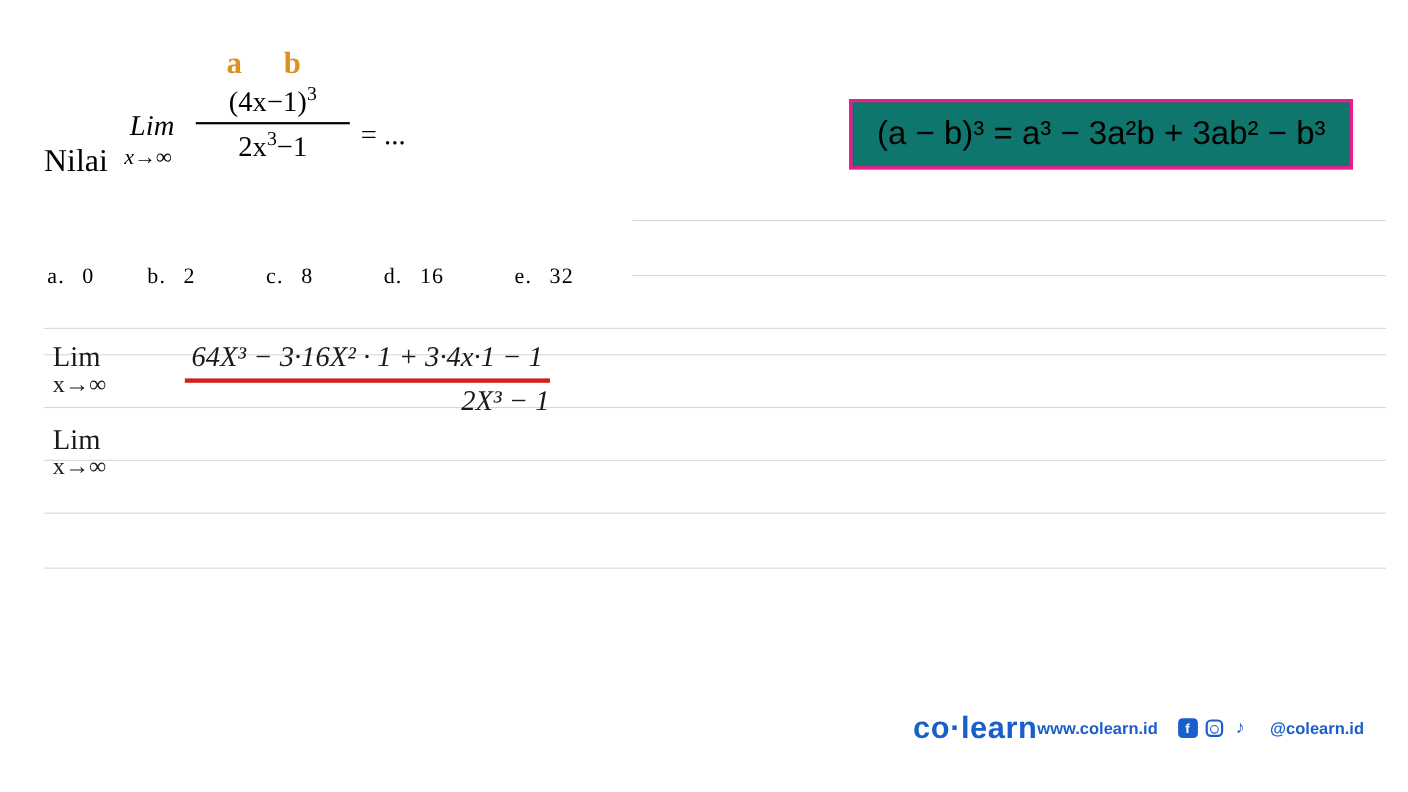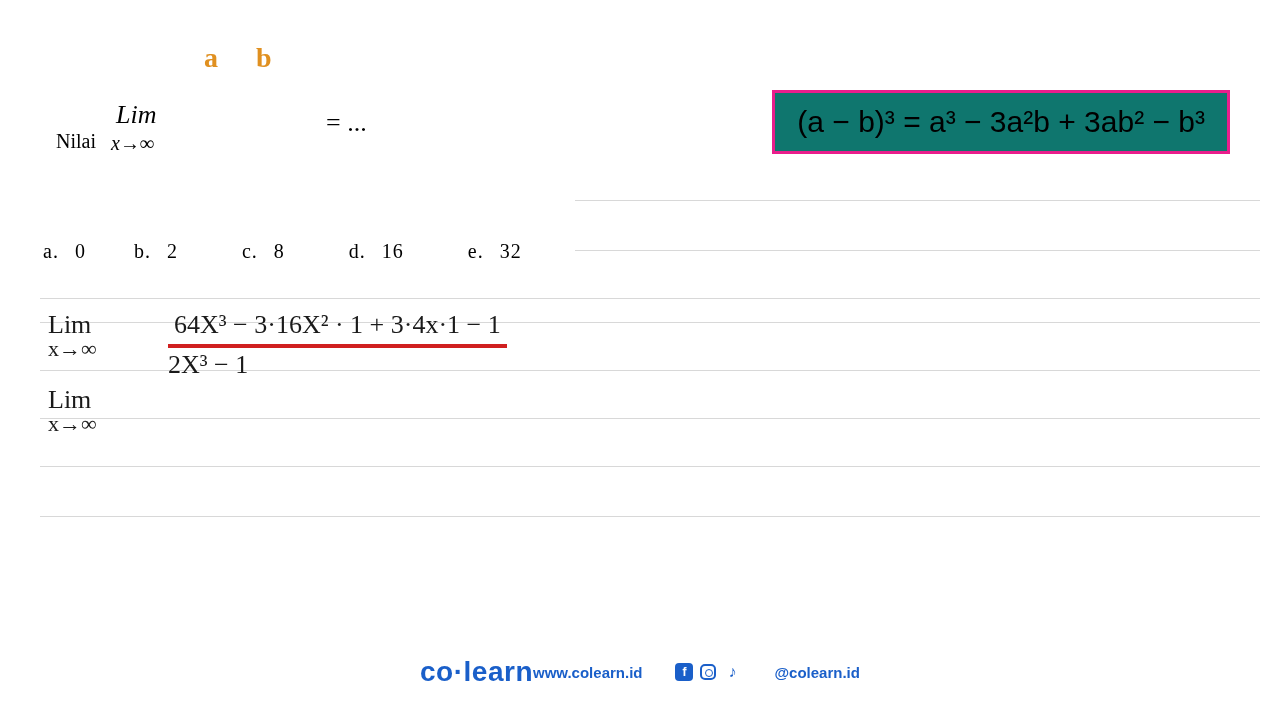--- a/index.html
+++ b/index.html
@@ -21,24 +21,23 @@
       height: 100%;
       padding: 50px 40px;
     }
     .problem-row {
       display: flex;
       align-items: flex-start;
       gap: 20px;
       margin-bottom: 50px;
     }
     .nilai-label {
-      font-size: 20px;
+      font-size: 29px;
       font-family: Georgia, serif;
       margin-top: 80px;
-      margin-left: 16px;
     }
     .limit-expr {
       position: relative;
       font-family: Georgia, 'Times New Roman', serif;
       width: 280px;
       height: 140px;
     }
     .annotation-a {
       position: absolute;
       font-family: 'Comic Sans MS', cursive;
@@ -151,58 +150,59 @@
     }
     .work-lim-sub {
       font-size: 22px;
       width: 100px;
       margin-top: -4px;
       margin-bottom: 8px;
     }
     .work-frac {
       margin-left: 20px;
       text-align: center;
+      font-style: italic;
     }
     .work-num {
       font-size: 26px;
       white-space: nowrap;
       padding: 0 6px 2px 6px;
     }
     .red-underline {
       height: 4px;
       background: #d02020;
       margin-top: 2px;
     }
     .work-denom {
       font-size: 26px;
-      text-align: left;
+      text-align: right;
       margin-top: 2px;
     }
     .footer {
       position: absolute;
-      bottom: 32px;
+      bottom: 42px;
       left: 40px;
       right: 40px;
       display: flex;
       align-items: center;
-      justify-content: center;
+      justify-content: flex-end;
     }
     .logo {
       font-size: 28px;
       font-weight: bold;
       color: #1a5fc9;
       letter-spacing: 0.5px;
     }
     .logo .dot {
       color: #1a5fc9;
     }
     .footer-right {
       display: flex;
       align-items: center;
-      gap: 33px;
+      gap: 18px;
       color: #1a5fc9;
       font-size: 15px;
       font-weight: 600;
     }
     .social-icons {
       display: flex;
       gap: 6px;
       align-items: center;
     }
     .icon-box {
@@ -258,20 +258,29 @@
     <div class="rule-line" style="top:326px;"></div>
   </div>
 
   <div class="problem-row">
     <div class="nilai-label">Nilai</div>
     <div class="limit-expr">
       <span class="annotation-a">a</span>
       <span class="annotation-b">b</span>
       <span class="lim-text">Lim</span>
       <span class="lim-sub">x→∞</span>
+      <div class="frac">
+        <div class="numerator">
+          <span>(4x−1)</span><sup>3</sup>
+        </div>
+        <div class="frac-line"></div>
+        <div class="denominator">
+          <span>2x</span><sup>3</sup><span>−1</span>
+        </div>
+      </div>
       <span class="equals-dots">= ...</span>
     </div>
   </div>
 
   <div class="formula-box">
     <span>(a − b)³  = a³ − 3a²b + 3ab² − b³</span>
   </div>
 
   <div class="options">
     <span>a. 0</span>&nbsp;&nbsp;

